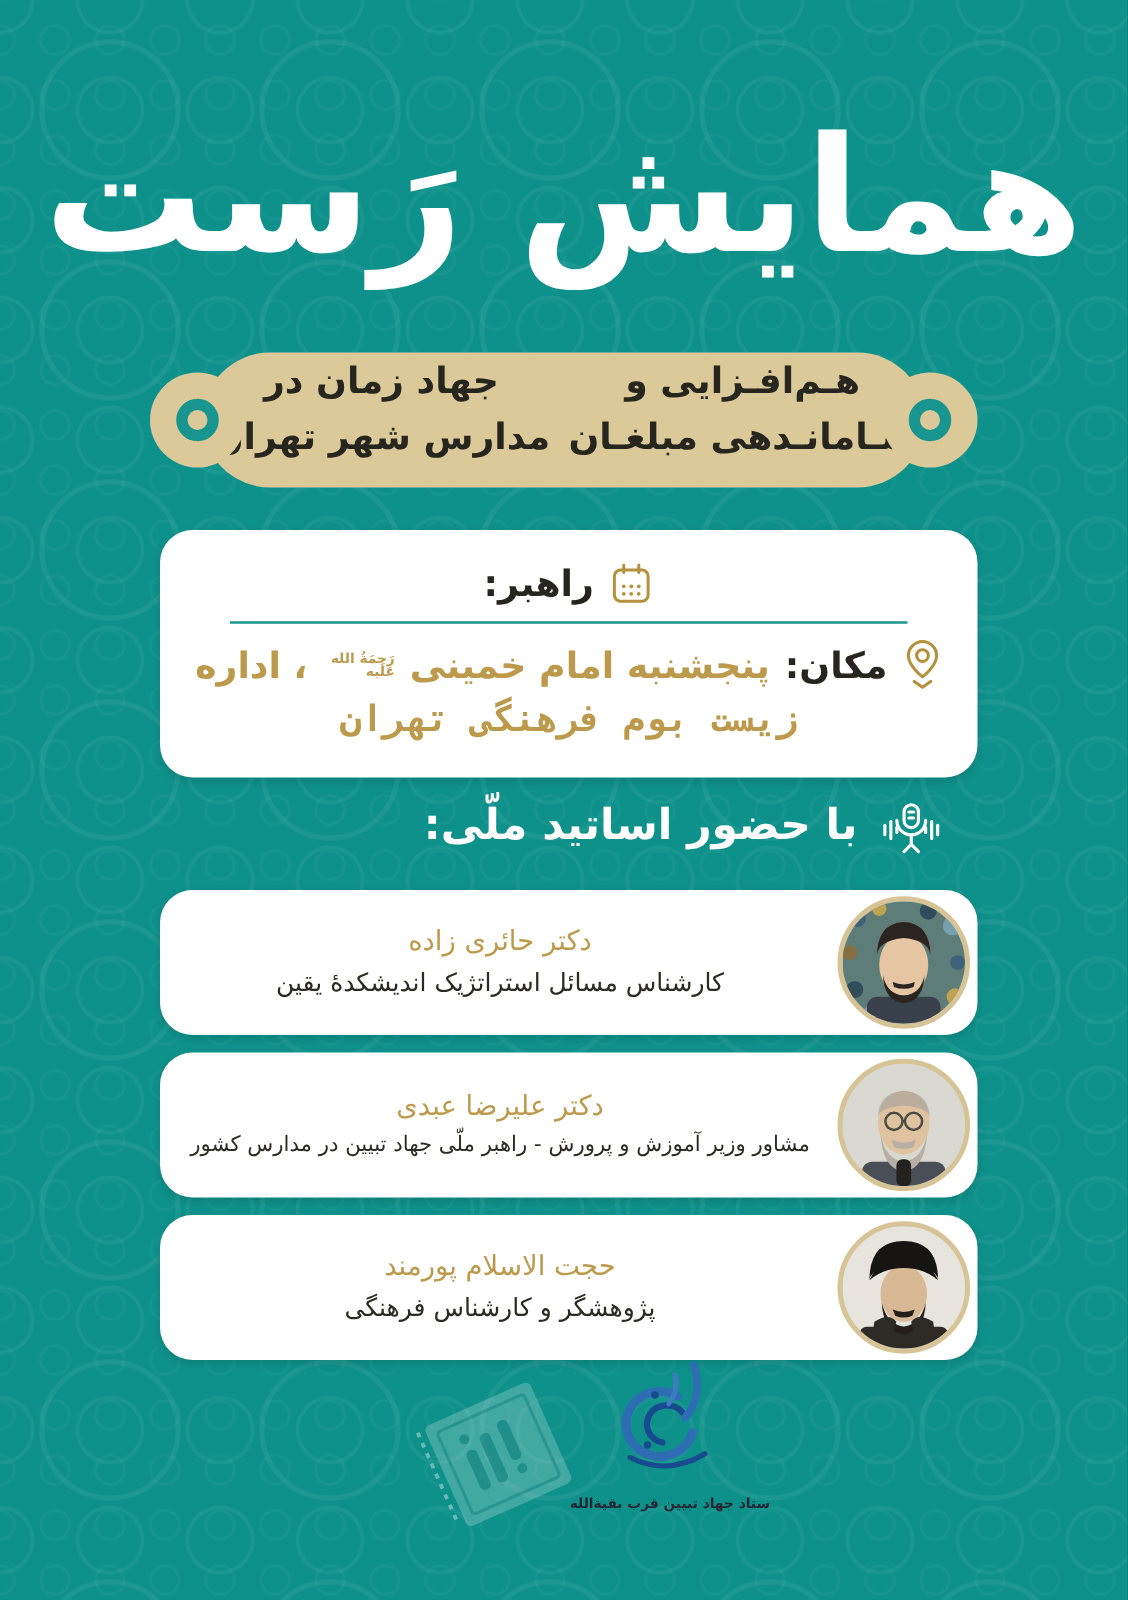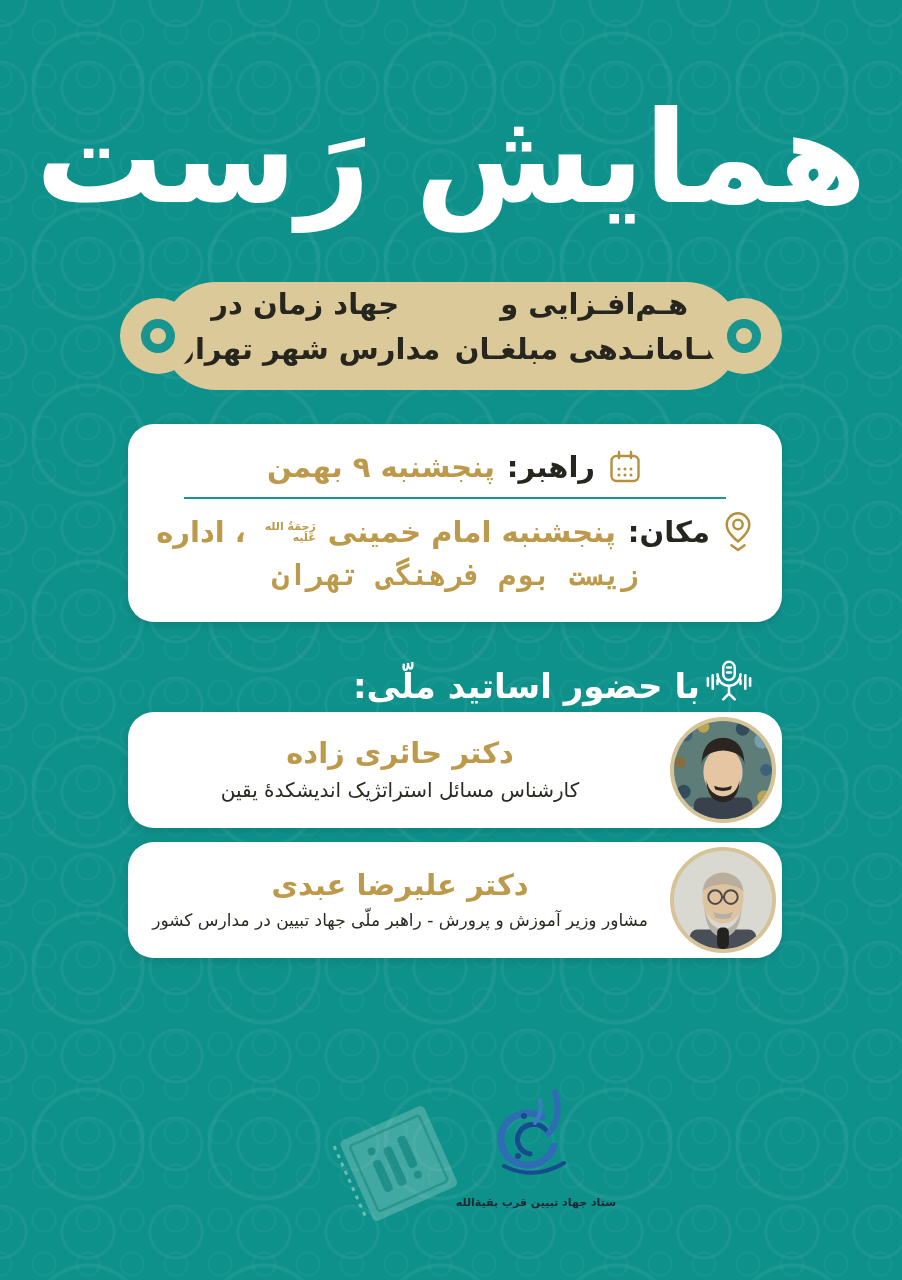--- a/index.html
+++ b/index.html
@@ -97,21 +97,22 @@
     font-size:29px; font-weight:bold;
     color:#bd9a4b;
     line-height:1.3;
     font-family:Liberation Mono, monospace;
   }
   .icon-svg { flex:0 0 auto; display:block; }
 
   
   .speakers-heading {
     position:absolute; top:640px; left:128px; width:654px; height:66px;
-    display:flex; align-items:flex-end; justify-content:flex-start;
+    display:flex; align-items:flex-start; justify-content:flex-start;
+    gap:14px;
     padding-right:24px;
     color:#ffffff;
   }
   .speakers-heading .heading-text {
     font-size:34px; font-weight:bold;
   }
 
   
   .card {
     position:absolute; left:128px; width:654px; height:116px;
@@ -135,21 +136,21 @@
   .card-text {
     position:absolute; right:126px; left:16px; top:50%;
     transform:translateY(-50%);
     display:flex; flex-direction:column; align-items:center;
     gap:9px;
     overflow:hidden;
     text-align:center;
   }
   .speaker-name {
     color:#bd9a4b;
-    font-size:29px; font-weight:bold;
+    font-size:22px; font-weight:normal;
     white-space:nowrap;
     line-height:1.1;
   }
   .speaker-role {
     color:#2b2b23;
     font-size:20px; font-weight:normal;
     white-space:nowrap;
     line-height:1.15;
   }
   .speaker-role.long { font-size:17px; }
@@ -197,21 +198,20 @@
         <g fill="#b5913d" stroke="none">
           <circle cx="12" cy="20" r="1.5"></circle>
             <circle cx="18" cy="20" r="1.5"></circle>
             <circle cx="24" cy="20" r="1.5"></circle>
           <circle cx="12" cy="26" r="1.5"></circle>
             <circle cx="18" cy="26" r="1.5"></circle>
             <circle cx="24" cy="26" r="1.5"></circle>
         </g>
       </svg>
       <span class="info-label">راهبر:</span>
-      <span class="gold">پنجشنبه ۹ بهمن</span>
     </div>
 
     <div class="info-divider"></div>
 
     <div class="info-row">
       <svg class="icon-svg" width="32" height="42" viewBox="0 0 34 44" fill="none" stroke="#b5913d" stroke-width="2.6" stroke-linecap="round" stroke-linejoin="round">
         <path d="M17,2 C10.5,2 5,7.5 5,14.2 C5,23 17,32 17,32 C17,32 29,23 29,14.2 C29,7.5 23.5,2 17,2 Z"></path>
         <circle cx="17" cy="14" r="5"></circle>
         <polyline points="10,36 17,41 24,36"></polyline>
       </svg>
@@ -284,20 +284,39 @@
         <path d="M40,62 Q50,67 60,62 L58,68 Q50,71 42,68 Z" fill="#b6b0a4"></path>
         <rect x="44" y="78" width="12" height="22" rx="5" fill="#23221f"></rect>
       </svg>
     </div>
     <div class="card-text">
       <div class="speaker-name">دکتر علیرضا عبدی</div>
       <div class="speaker-role long">مشاور وزیر آموزش و پرورش - راهبر ملّی جهاد تبیین در مدارس کشور</div>
     </div>
   </div>
 
+  <div class="card c3">
+    <div class="photo">
+      <svg viewBox="0 0 100 100">
+        <rect width="100" height="100" fill="#e6e4dc"></rect>
+        <rect x="14" y="82" width="72" height="18" rx="6" fill="#2e2a26"></rect>
+        <ellipse cx="50" cy="55" rx="19" ry="23" fill="#d9b894"></ellipse>
+        <path d="M22,44 Q22,12 50,12 Q78,12 78,44 Q78,34 50,32 Q22,34 22,44 Z" fill="#171513"></path>
+        <path d="M22,44 Q30,26 50,26 Q70,26 78,44 Q66,34 50,34 Q34,34 22,44 Z" fill="#171513"></path>
+        <path d="M32,62 Q33,86 50,88 Q67,86 68,62 Q64,80 50,82 Q36,80 32,62 Z" fill="#241f1b"></path>
+        <path d="M41,68 Q50,72 59,68 L57,73 Q50,76 43,73 Z" fill="#241f1b"></path>
+        <path d="M26,78 Q38,70 44,78 L40,92 L24,92 Z" fill="#2e2a26"></path>
+        <path d="M74,78 Q62,70 56,78 L60,92 L76,92 Z" fill="#2e2a26"></path>
+      </svg>
+    </div>
+    <div class="card-text">
+      <div class="speaker-name">حجت الاسلام پورمند</div>
+      <div class="speaker-role">پژوهشگر و کارشناس فرهنگی</div>
+    </div>
+  </div>
 
   <div class="stamp-logo">
     <svg viewBox="0 0 150 160" width="150" height="160">
       <g transform="rotate(-24 75 80)">
         <rect x="30" y="38" width="92" height="88" rx="5" fill="#e9f1ec" opacity="0.28"></rect>
         <rect x="38" y="46" width="76" height="72" rx="3" fill="none" stroke="#0c7e78" stroke-width="2.5" opacity="0.45"></rect>
         <g fill="#0c7e78" opacity="0.62">
           <rect x="52" y="70" width="9" height="34" rx="4"></rect>
           <rect x="67" y="62" width="9" height="42" rx="4"></rect>
           <rect x="84" y="58" width="9" height="34" rx="4"></rect>

